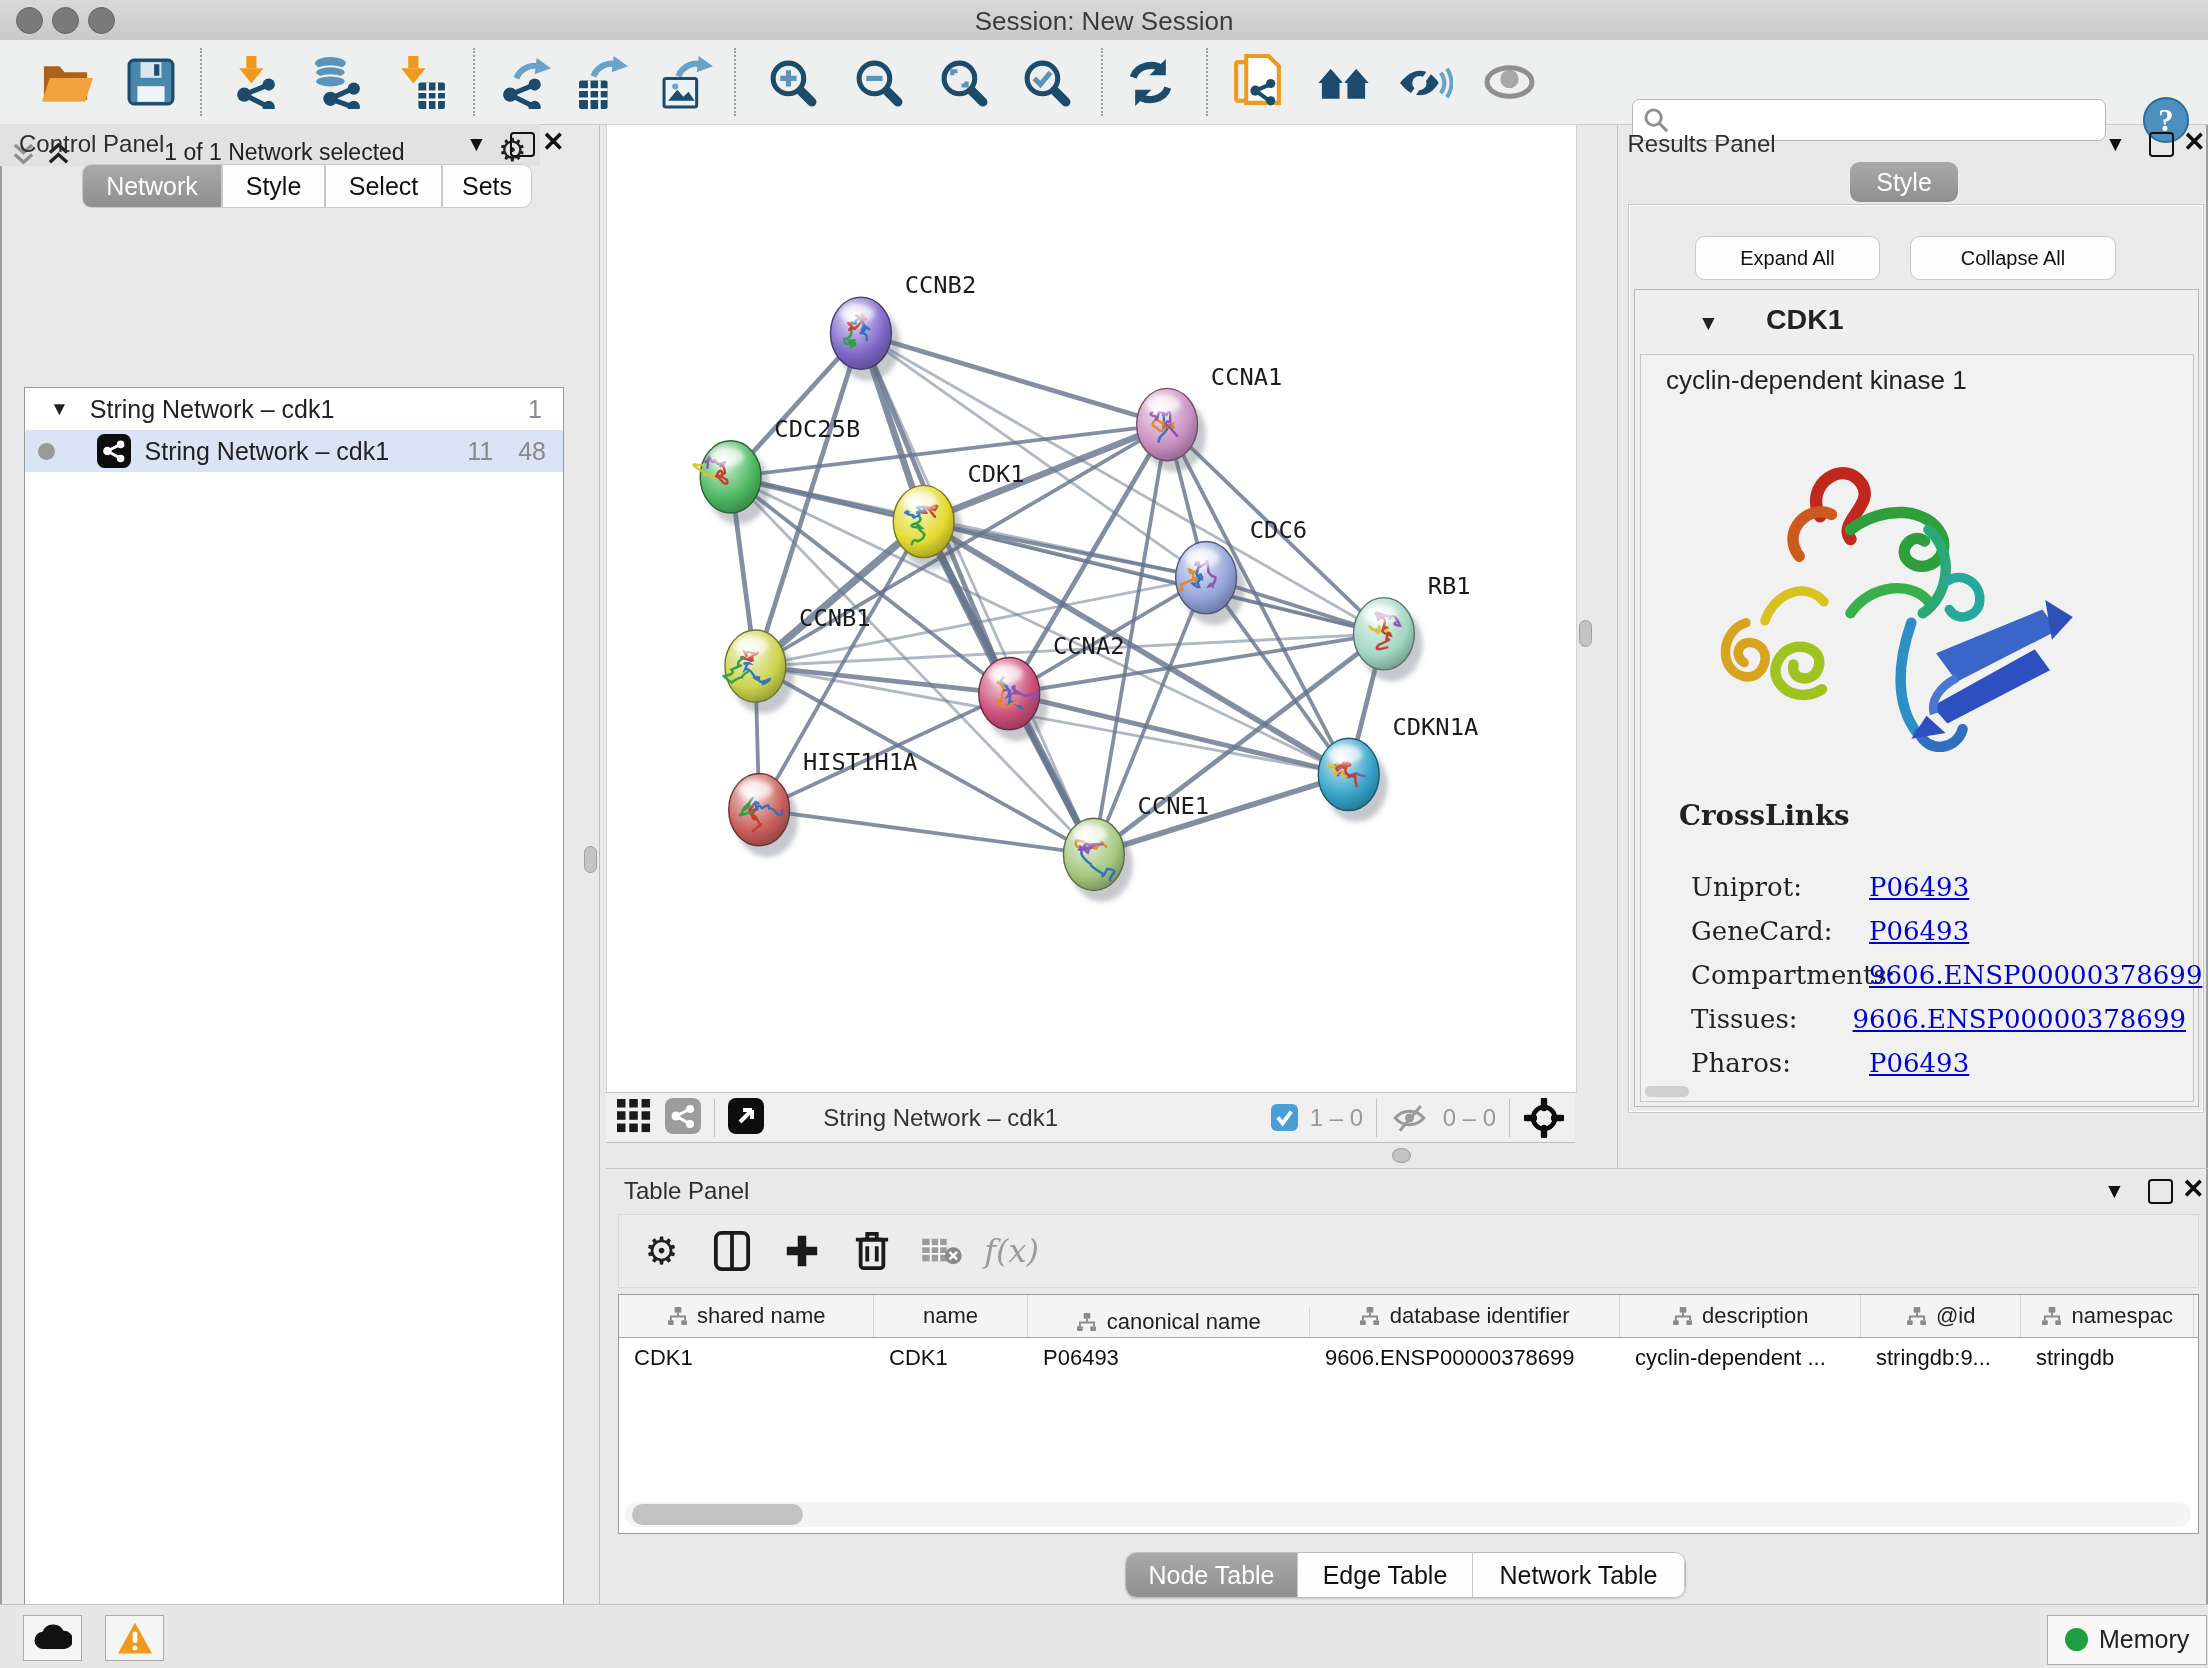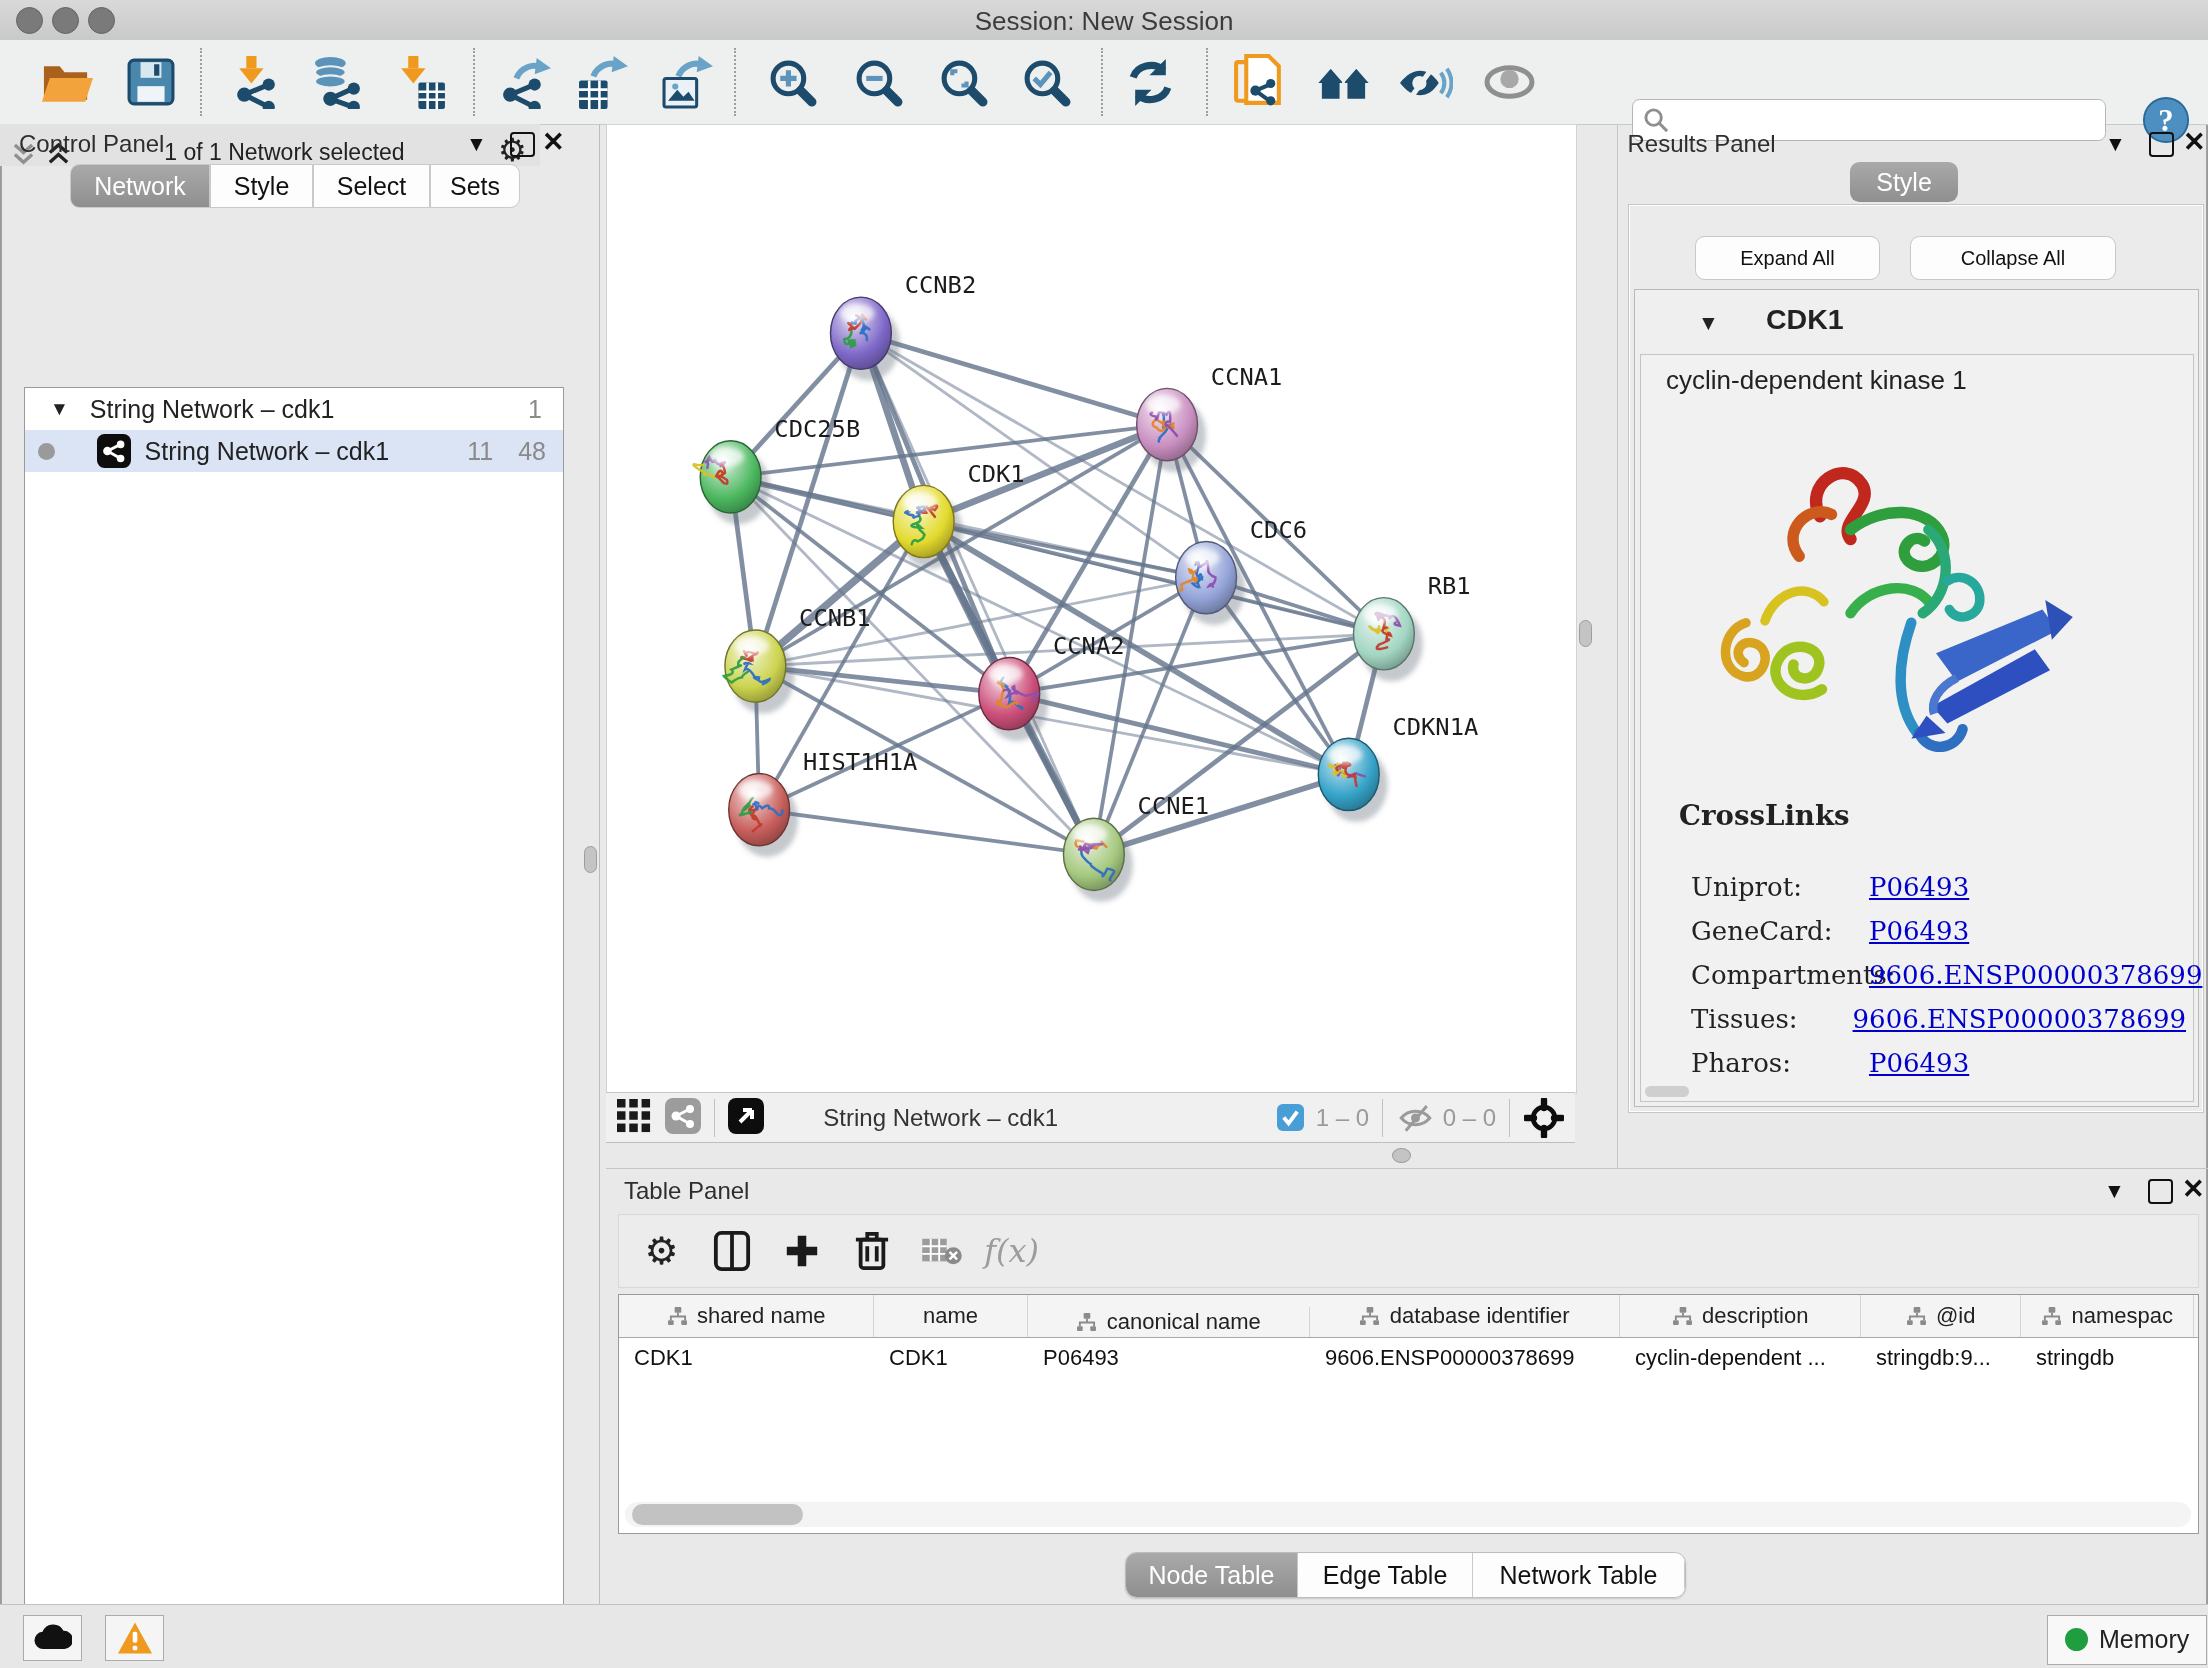--- a/index.html
+++ b/index.html
@@ -24,21 +24,21 @@
   
   .panel-title{font-size:24px;color:#2e2e2e;}
   .ph-tri{font-size:21px;color:#111;}
   .ph-box{width:21px;height:21px;border:2.9px solid #111;border-radius:3.8px;}
   .ph-x{font-size:27px;font-weight:bold;color:#111;line-height:21px;}
 
   
   .seg{display:flex;position:absolute;}
   .seg .tab{font-size:25px;padding:6.7px 0;text-align:center;background:#fdfdfd;border:1px solid #c9c9c9;
             color:#111;}
-  .seg .tab.sel{background:linear-gradient(#a9a9a9,#8f8f8f);color:#fff;}
+  .seg .tab.sel{background:linear-gradient(#a9a9a9,#8f8f8f);color:#fff;margin-left:12px;}
   .cp-status{left:24px;top:219px;width:540px;height:42px;background:#e2e2e2;display:flex;align-items:flex-end;font-size:23px;}
   .treebox{left:24px;top:263px;width:538px;height:1314px;background:#fff;border:1.9px solid #9a9a9a;}
   .trow{position:relative;width:100%;height:42px;display:flex;align-items:center;font-size:25px;}
   .trow .cnt{color:#8a8a8a;}
   .selrow{background:#dae4f5;}
 
   
   .canvas{left:606px;top:124px;width:969px;height:968px;background:#fff;border:1px solid #d2d2d2;}
   .canvasbar{left:606px;top:1092px;width:969px;height:49px;background:#f0f0f0;
              border-top:1.9px solid #c6c6c6;border-bottom:1.9px solid #bdbdbd;display:flex;align-items:center;}
@@ -561,21 +561,21 @@
         <rect width="28" height="28" rx="6" fill="#4a9ed8"></rect>
           <path d="M7 14l5 6 9-12" stroke="#fff" stroke-width="4" fill="none"></path>
         </svg>
       <span class="graycount" style="margin-left:11.4px">1 – 0</span>
       <div class="cb-sep"></div>
       <svg width="40" height="30" viewBox="0 0 50 40">
         <path d="M4 20C14 8 32 8 42 20 32 32 14 32 4 20z" fill="none" stroke="#9a9a9a" stroke-width="4"></path>
         <circle cx="23" cy="20" r="6" fill="#9a9a9a"></circle>
           <path d="M38 4L10 37" stroke="#9a9a9a" stroke-width="4"></path>
         </svg>
-      <span class="graycount" style="margin-left:6px">0 – 0</span>
+      <span class="graycount" style="margin-left:12px">0 – 0</span>
       <div class="cb-sep"></div>
       <svg width="40" height="40" viewBox="0 0 44 44" style="margin-right:11.4px">
         <circle cx="22" cy="22" r="12" fill="none" stroke="#0d0d0d" stroke-width="5"></circle>
         <path d="M22 2v9M22 33v9M2 22h9M33 22h9" stroke="#0d0d0d" stroke-width="7" stroke-linecap="round"></path>
         </svg>
     </div>
   </div>
   <div class="abs handle" style="left:1392px;top:1148px;width:17px;height:13.3px;border-radius:50%"></div>
 
   <div class="abs" style="left:1617px;top:124px;width:592px;height:1044px;border-left:1.9px solid #c6c6c6;">

